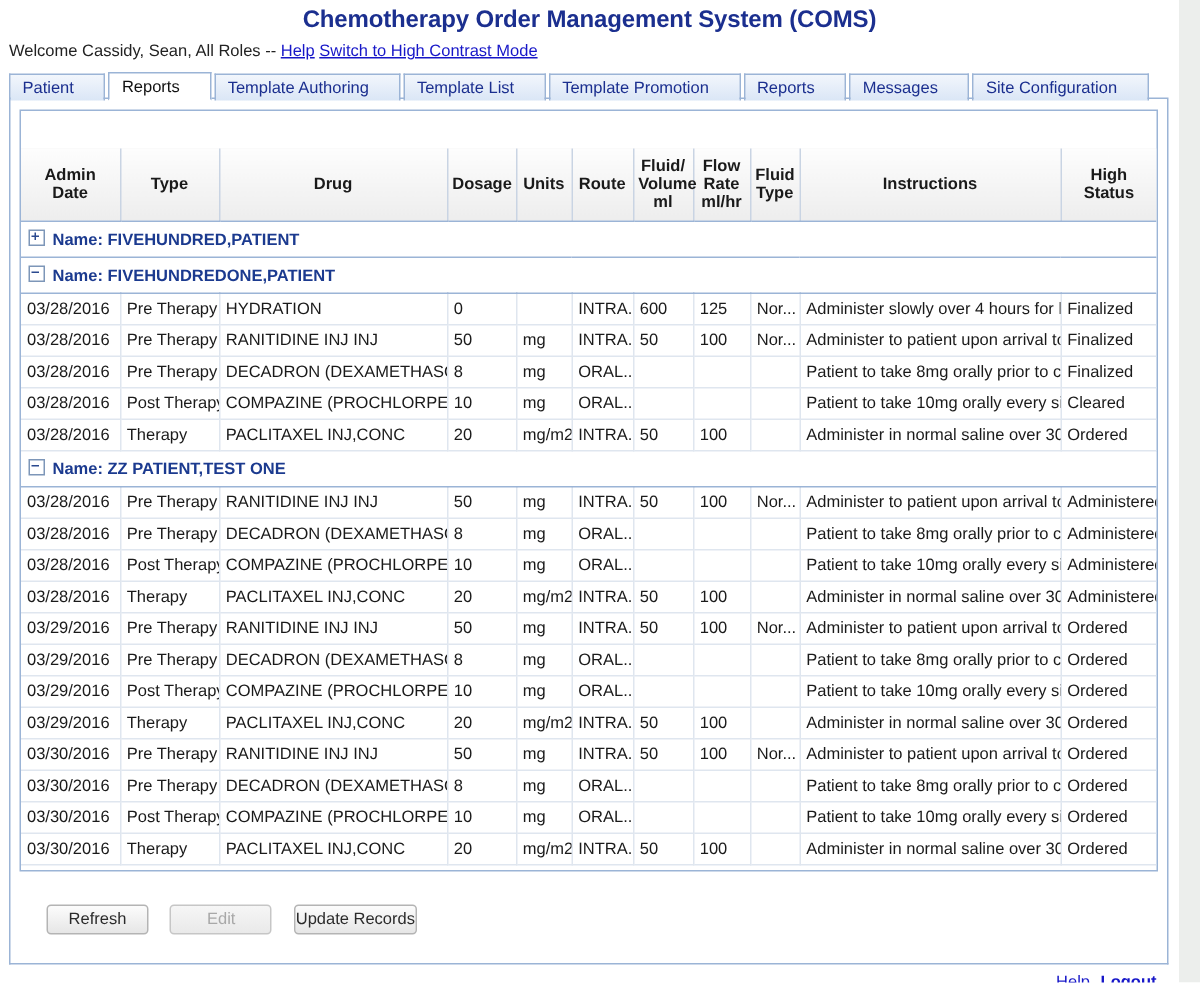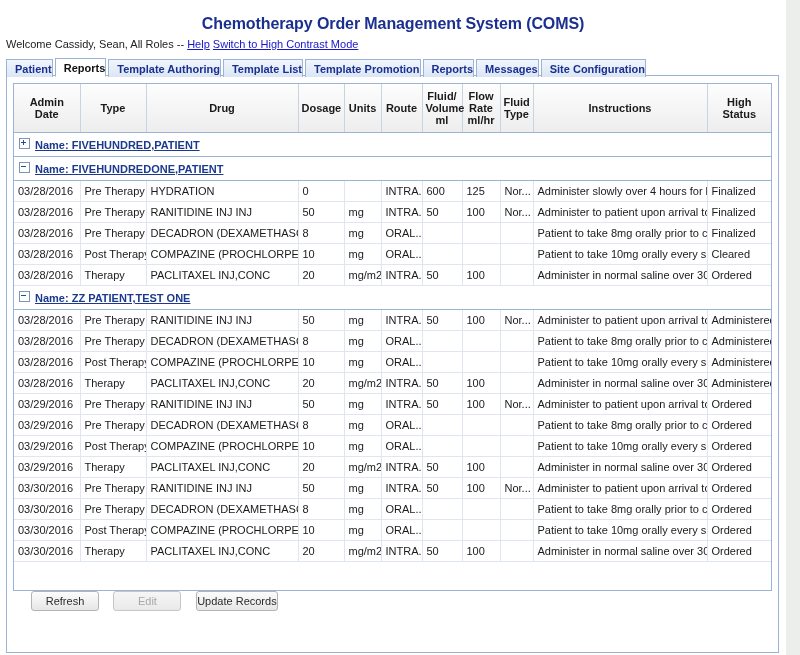--- a/index.html
+++ b/index.html
@@ -27,21 +27,21 @@
     left: 786px; top: 0;
     width: 14px;
     height: 655px;
     background: #eceeec;
   }
   .app-title {
     text-align: center;
     font-size: 16px;
     font-weight: bold;
     color: #1b2f8f;
-    padding-top: 15px;
+    padding-top: 5px;
     letter-spacing: -0.1px;
   }
   .welcome-bar {
     font-size: 11px;
     color: #222;
     padding: 5px 16px 0 6px;
     white-space: nowrap;
   }
   .welcome-bar a {
     color: #1616c8;
@@ -52,26 +52,26 @@
     position: relative;
     margin: 7px 0 0 6px;
     height: 19px;
     border-bottom: 1px solid #9bb4d6;
     width: 773px;
     box-sizing: border-box;
   }
   .tab {
     display: inline-block;
     font-size: 11px;
-    font-weight: bold;
+    font-weight: normal;
     color: #1b2f8f;
     background: linear-gradient(to bottom, #f2f6fc 0%, #dae6f6 100%);
     border: 1px solid #9bb4d6;
     border-bottom: none;
-    padding: 2px 0 2px 8px;
+    padding: 2px 20px 2px 8px;
     margin-right: 2px;
     height: 18px;
     box-sizing: border-box;
     line-height: 14px;
     vertical-align: bottom;
     position: relative;
     top: 1px;
   }
   .tab.active {
     background: #ffffff;
@@ -99,20 +99,21 @@
     height: 508px;
     background: #fff;
     overflow: hidden;
     position: relative;
   }
   table.grid {
     border-collapse: collapse;
     width: 757px;
     table-layout: fixed;
     font-size: 11px;
+    margin-top: 25px;
   }
   table.grid th {
     background: linear-gradient(to bottom, #fdfdfd 0%, #ededed 100%);
     border-right: 1px solid #c9d4e3;
     border-bottom: 1px solid #9bb4d6;
     font-size: 11px;
     font-weight: bold;
     color: #1a1a1a;
     height: 44px;
     padding: 2px 3px;
@@ -139,21 +140,20 @@
     border-bottom: 1px solid #9bb4d6;
     border-right: none;
     height: 19px;
     padding-left: 5px;
   }
   .group-label {
     color: #1b3a8f;
     font-weight: bold;
     font-size: 11px;
     vertical-align: middle;
-    text-decoration: underline;
   }
   .exp-icon {
     display: inline-block;
     width: 9px;
     height: 9px;
     border: 1px solid #7d96b8;
     background: #fff;
     position: relative;
     margin-right: 5px;
     vertical-align: -1px;
@@ -178,21 +178,21 @@
   .c-dosage { width: 46px; }
   .c-units  { width: 37px; }
   .c-route  { width: 41px; }
   .c-fv     { width: 40px; }
   .c-fr     { width: 38px; }
   .c-ft     { width: 33px; }
   .c-instr  { width: 174px; }
   .c-status { width: 64px; }
   
   .btnbar {
-    margin-top: 0;
+    margin-top: 22px;
     padding-left: 18px;
   }
   .btn {
     font-family: "Liberation Sans", sans-serif;
     font-size: 11px;
     color: #2b2b2b;
     background: linear-gradient(to bottom, #fcfcfc 0%, #e6e6e6 100%);
     border: 1px solid #b4b4b4;
     border-radius: 3px;
     padding: 3px 0;

